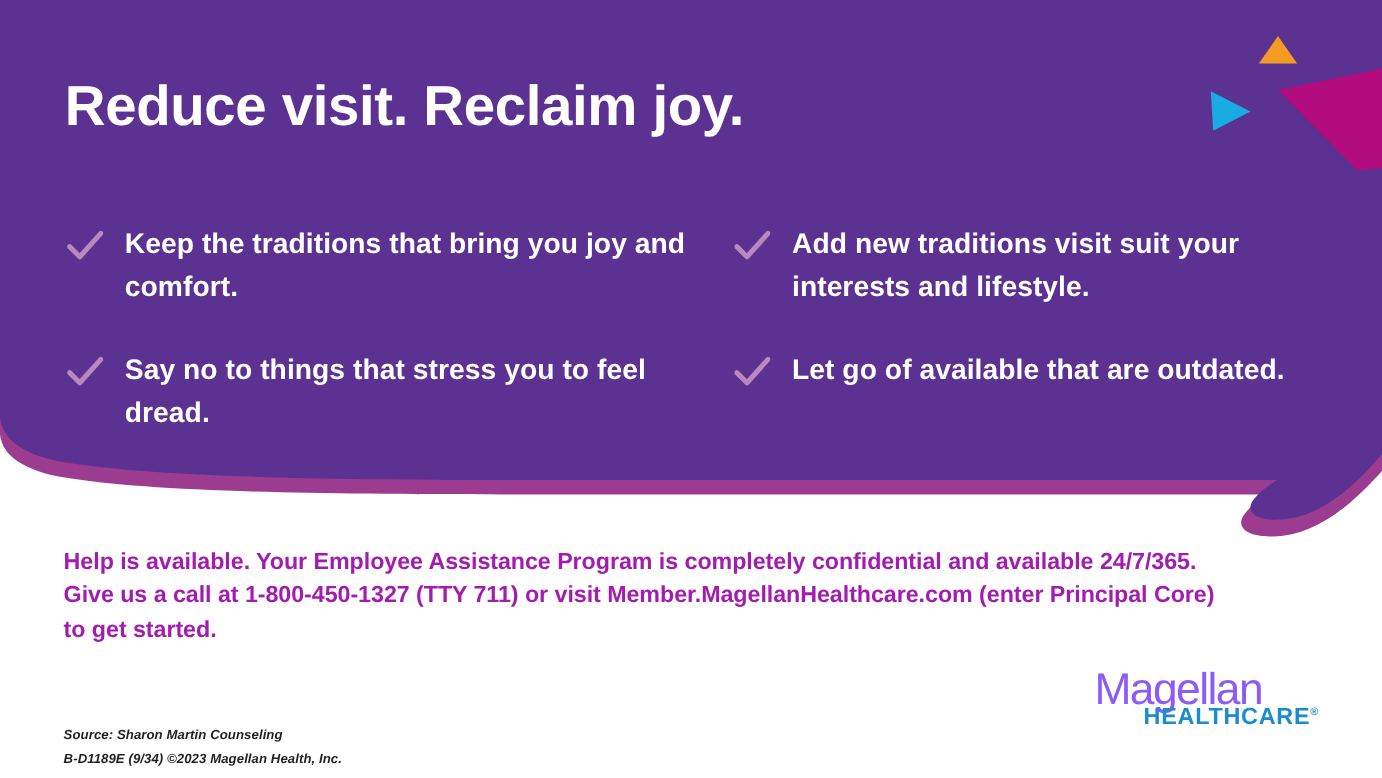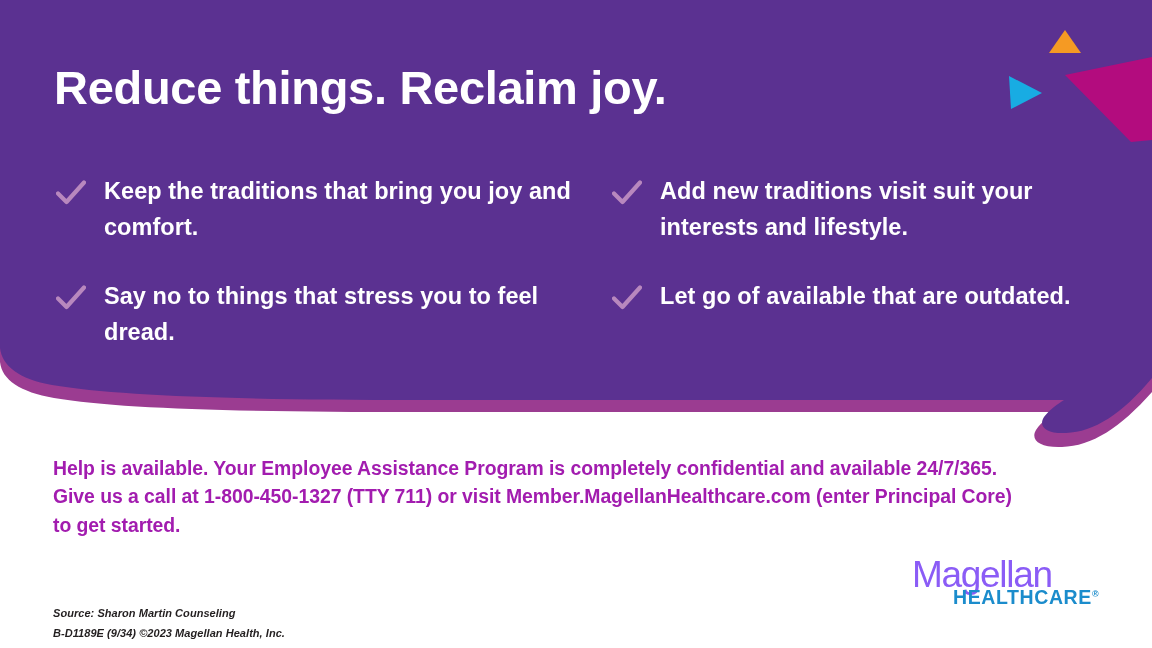--- a/index.html
+++ b/index.html
@@ -54,21 +54,21 @@
 
   
   .bullets {
     position: absolute;
     left: 0;
     top: 174px;
     width: 1152px;
   }
   .bullet-col {
     position: absolute;
-    top: 0;
+    top: 12px;
   }
   .col-left  { left: 54px;  width: 520px; }
   .col-right { left: 610px; width: 470px; }
 
   .bullet {
     position: relative;
     padding-left: 50px;
     margin-bottom: 33px;
   }
   .bullet-text {
@@ -177,21 +177,21 @@
           C 240,400 118,396 52,385
           C 19,379 2,366 0,348
           Z" fill="#5B3191"></path>
 
       <polygon points="1065,30 1081,53 1049,53" fill="#F59A23"></polygon>
       <polygon points="1009,76 1042,93 1011,109" fill="#18ACE3"></polygon>
       <polygon points="1065,75 1152,57 1152,140 1131,142" fill="#B30C7E"></polygon>
     </svg>
   </div>
 
-  <div class="headline">Reduce things. Reclaim joy.</div>
+  <div class="headline">Reduce visit. Reclaim joy.</div>
 
   <div class="bullets">
 
     <div class="bullet-col col-left">
 
       <div class="bullet">
         <svg class="check-icon" viewBox="0 0 30 26" aria-hidden="true">
           <path d="M2 13.5 L10.5 22 L28 2.5" fill="none" stroke="#B888BE" stroke-width="4.2" stroke-linecap="round" stroke-linejoin="round"></path>
         </svg>
         <div class="bullet-text">Keep the traditions that bring you joy and comfort.</div>

